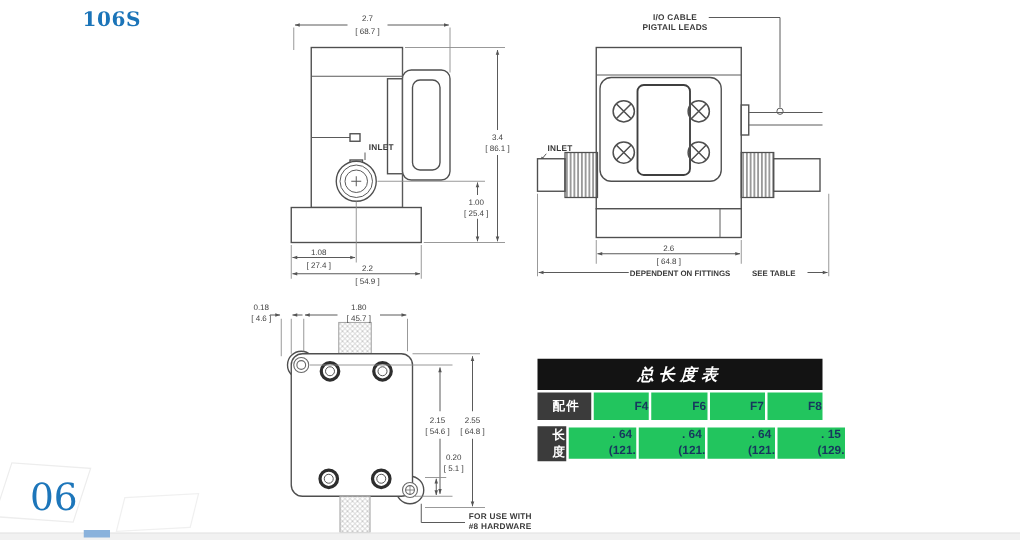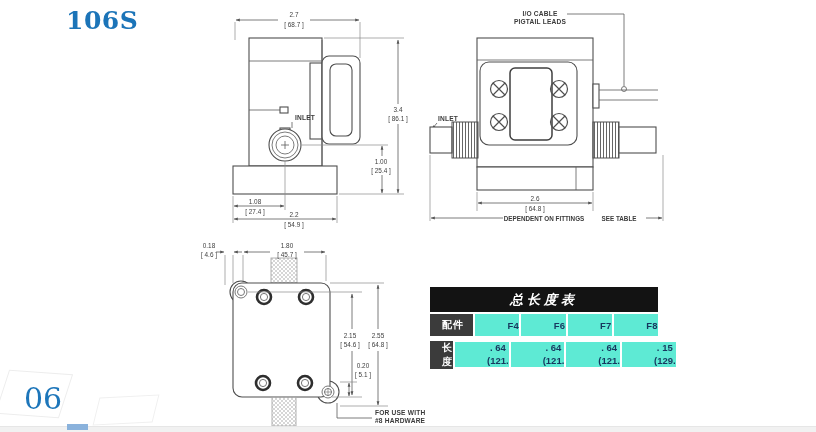--- a/index.html
+++ b/index.html
@@ -1,21 +1,21 @@
 <!DOCTYPE html>
 <html><head>
 <meta charset="utf-8">
 <style>
   html,body{margin:0;padding:0;}
   body{width:816px;height:432px;position:relative;background:#ffffff;overflow:hidden;
        font-family:"Liberation Sans",sans-serif;}
   .abs{position:absolute;}
   
   #model-title{left:66px;top:6px;font-family:"DejaVu Serif",serif;font-weight:600;
-       font-size:25px;color:#1b74b8;letter-spacing:0.5px;}
+       font-size:16px;color:#1b74b8;letter-spacing:0.5px;}
   
   #page-number{left:24px;top:384px;font-family:"DejaVu Serif",serif;font-size:30px;
        color:#1d76ba;line-height:1;}
   #page-underline{left:67px;top:424px;width:21px;height:6px;background:#8ab2dc;}
   .watermark{left:2px;top:372px;width:62px;height:42px;border:1px solid #ededed;
        transform:skew(-18deg,4deg);}
   .watermark2{left:96px;top:396px;width:58px;height:26px;border:1px solid #f0f0f0;
        transform:skew(-14deg,-3deg);}
   #bottom-strip{left:0;top:426px;width:816px;height:6px;background:#f1f1f1;border-top:1px solid #e6e6e6;}
   
@@ -30,21 +30,21 @@
   .ln{stroke:#5a5a5a;stroke-width:0.8;fill:none;}
   .shape{stroke:#4f4f4f;stroke-width:1.1;fill:#ffffff;}
   .thin{stroke:#8a8a8a;stroke-width:0.7;fill:none;}
   
   #length-table{left:430px;top:287px;width:228px;}
   .t-title{background:#131313;color:#ffffff;font-weight:bold;font-size:13px;height:25px;
        line-height:25px;text-align:center;letter-spacing:4px;font-style:italic;}
   .t-row{display:flex;margin-top:2px;}
   .t-head{width:43px;background:#3b3b3b;color:#ffffff;font-size:10px;font-weight:bold;
        display:flex;align-items:center;padding-left:12px;box-sizing:border-box;letter-spacing:1px;}
-  .t-cell{flex:1;margin-left:2px;background:#5eead4;color:#17375e;font-size:9.5px;
+  .t-cell{flex:1;margin-left:2px;background:#22c55e;color:#17375e;font-size:9.5px;
        display:flex;flex-direction:column;align-items:center;justify-content:center;
        text-align:center;font-weight:600;padding-left:32px;}
   .r1{height:22px;}
   .r2{height:33px;align-items:center;}
   .r2 .t-cell{line-height:1.35;}
 </style>
 </head>
 <body>
 
 <div class="abs" id="model-title">106S</div>

